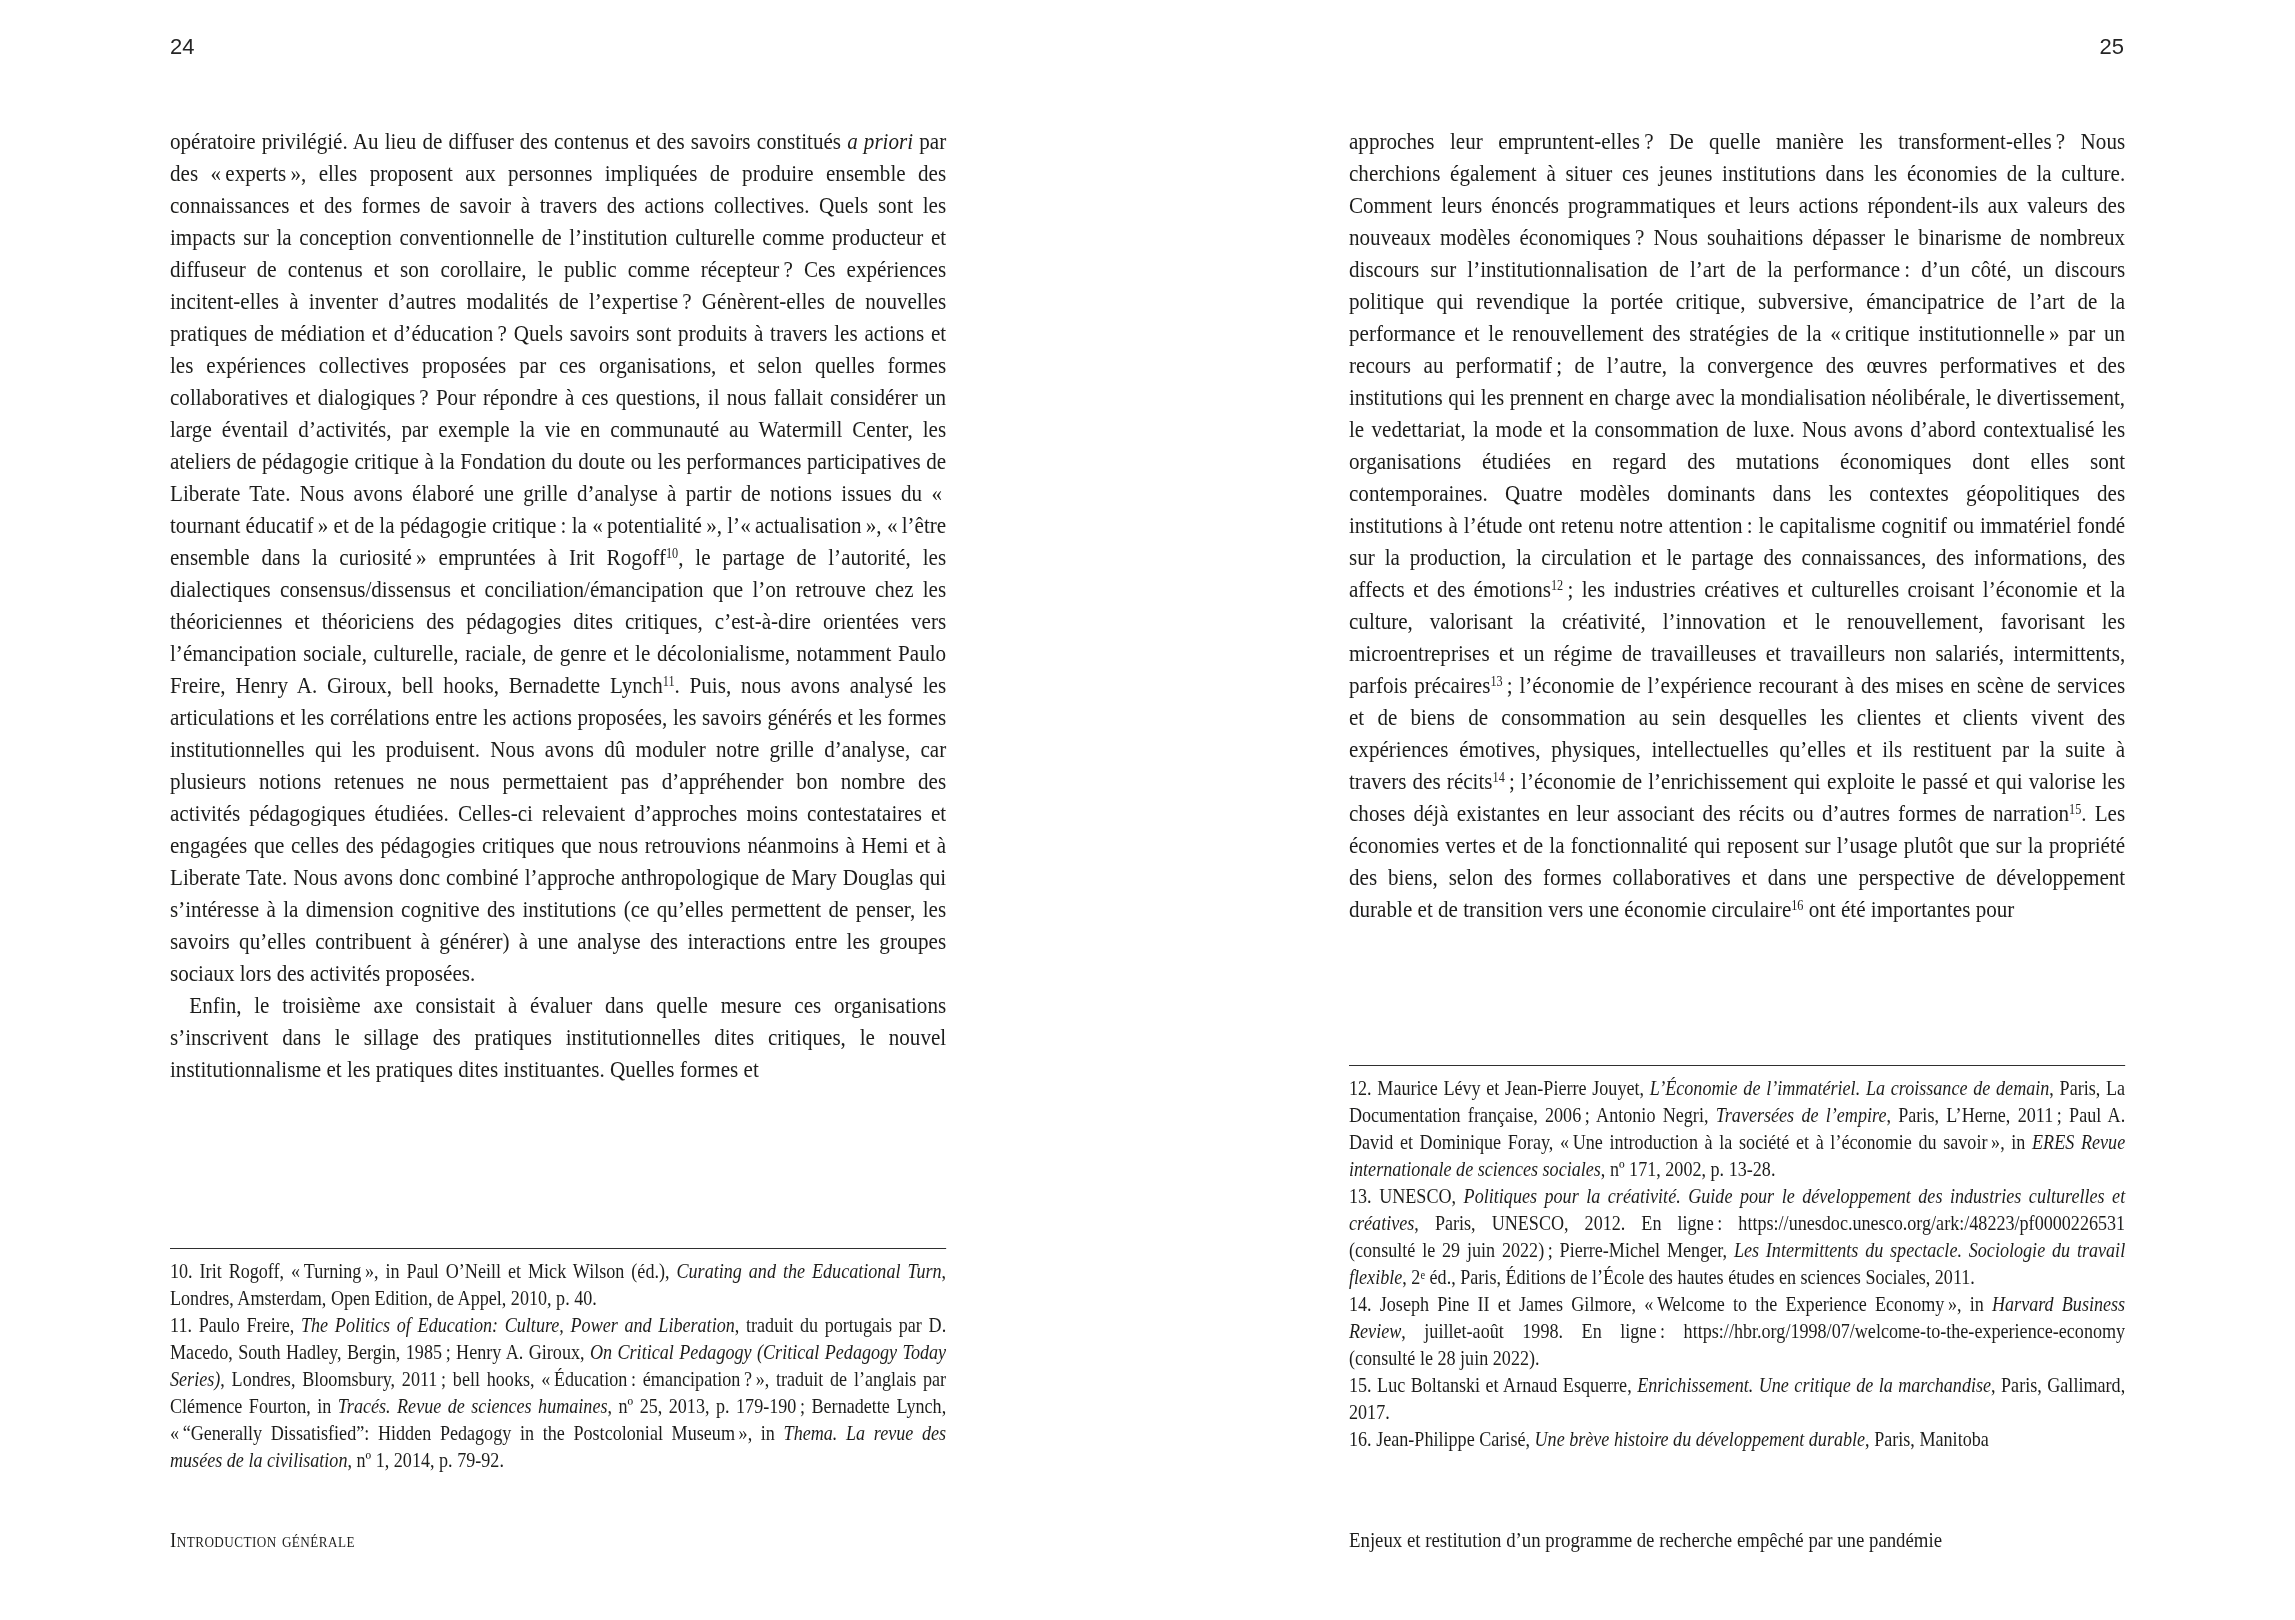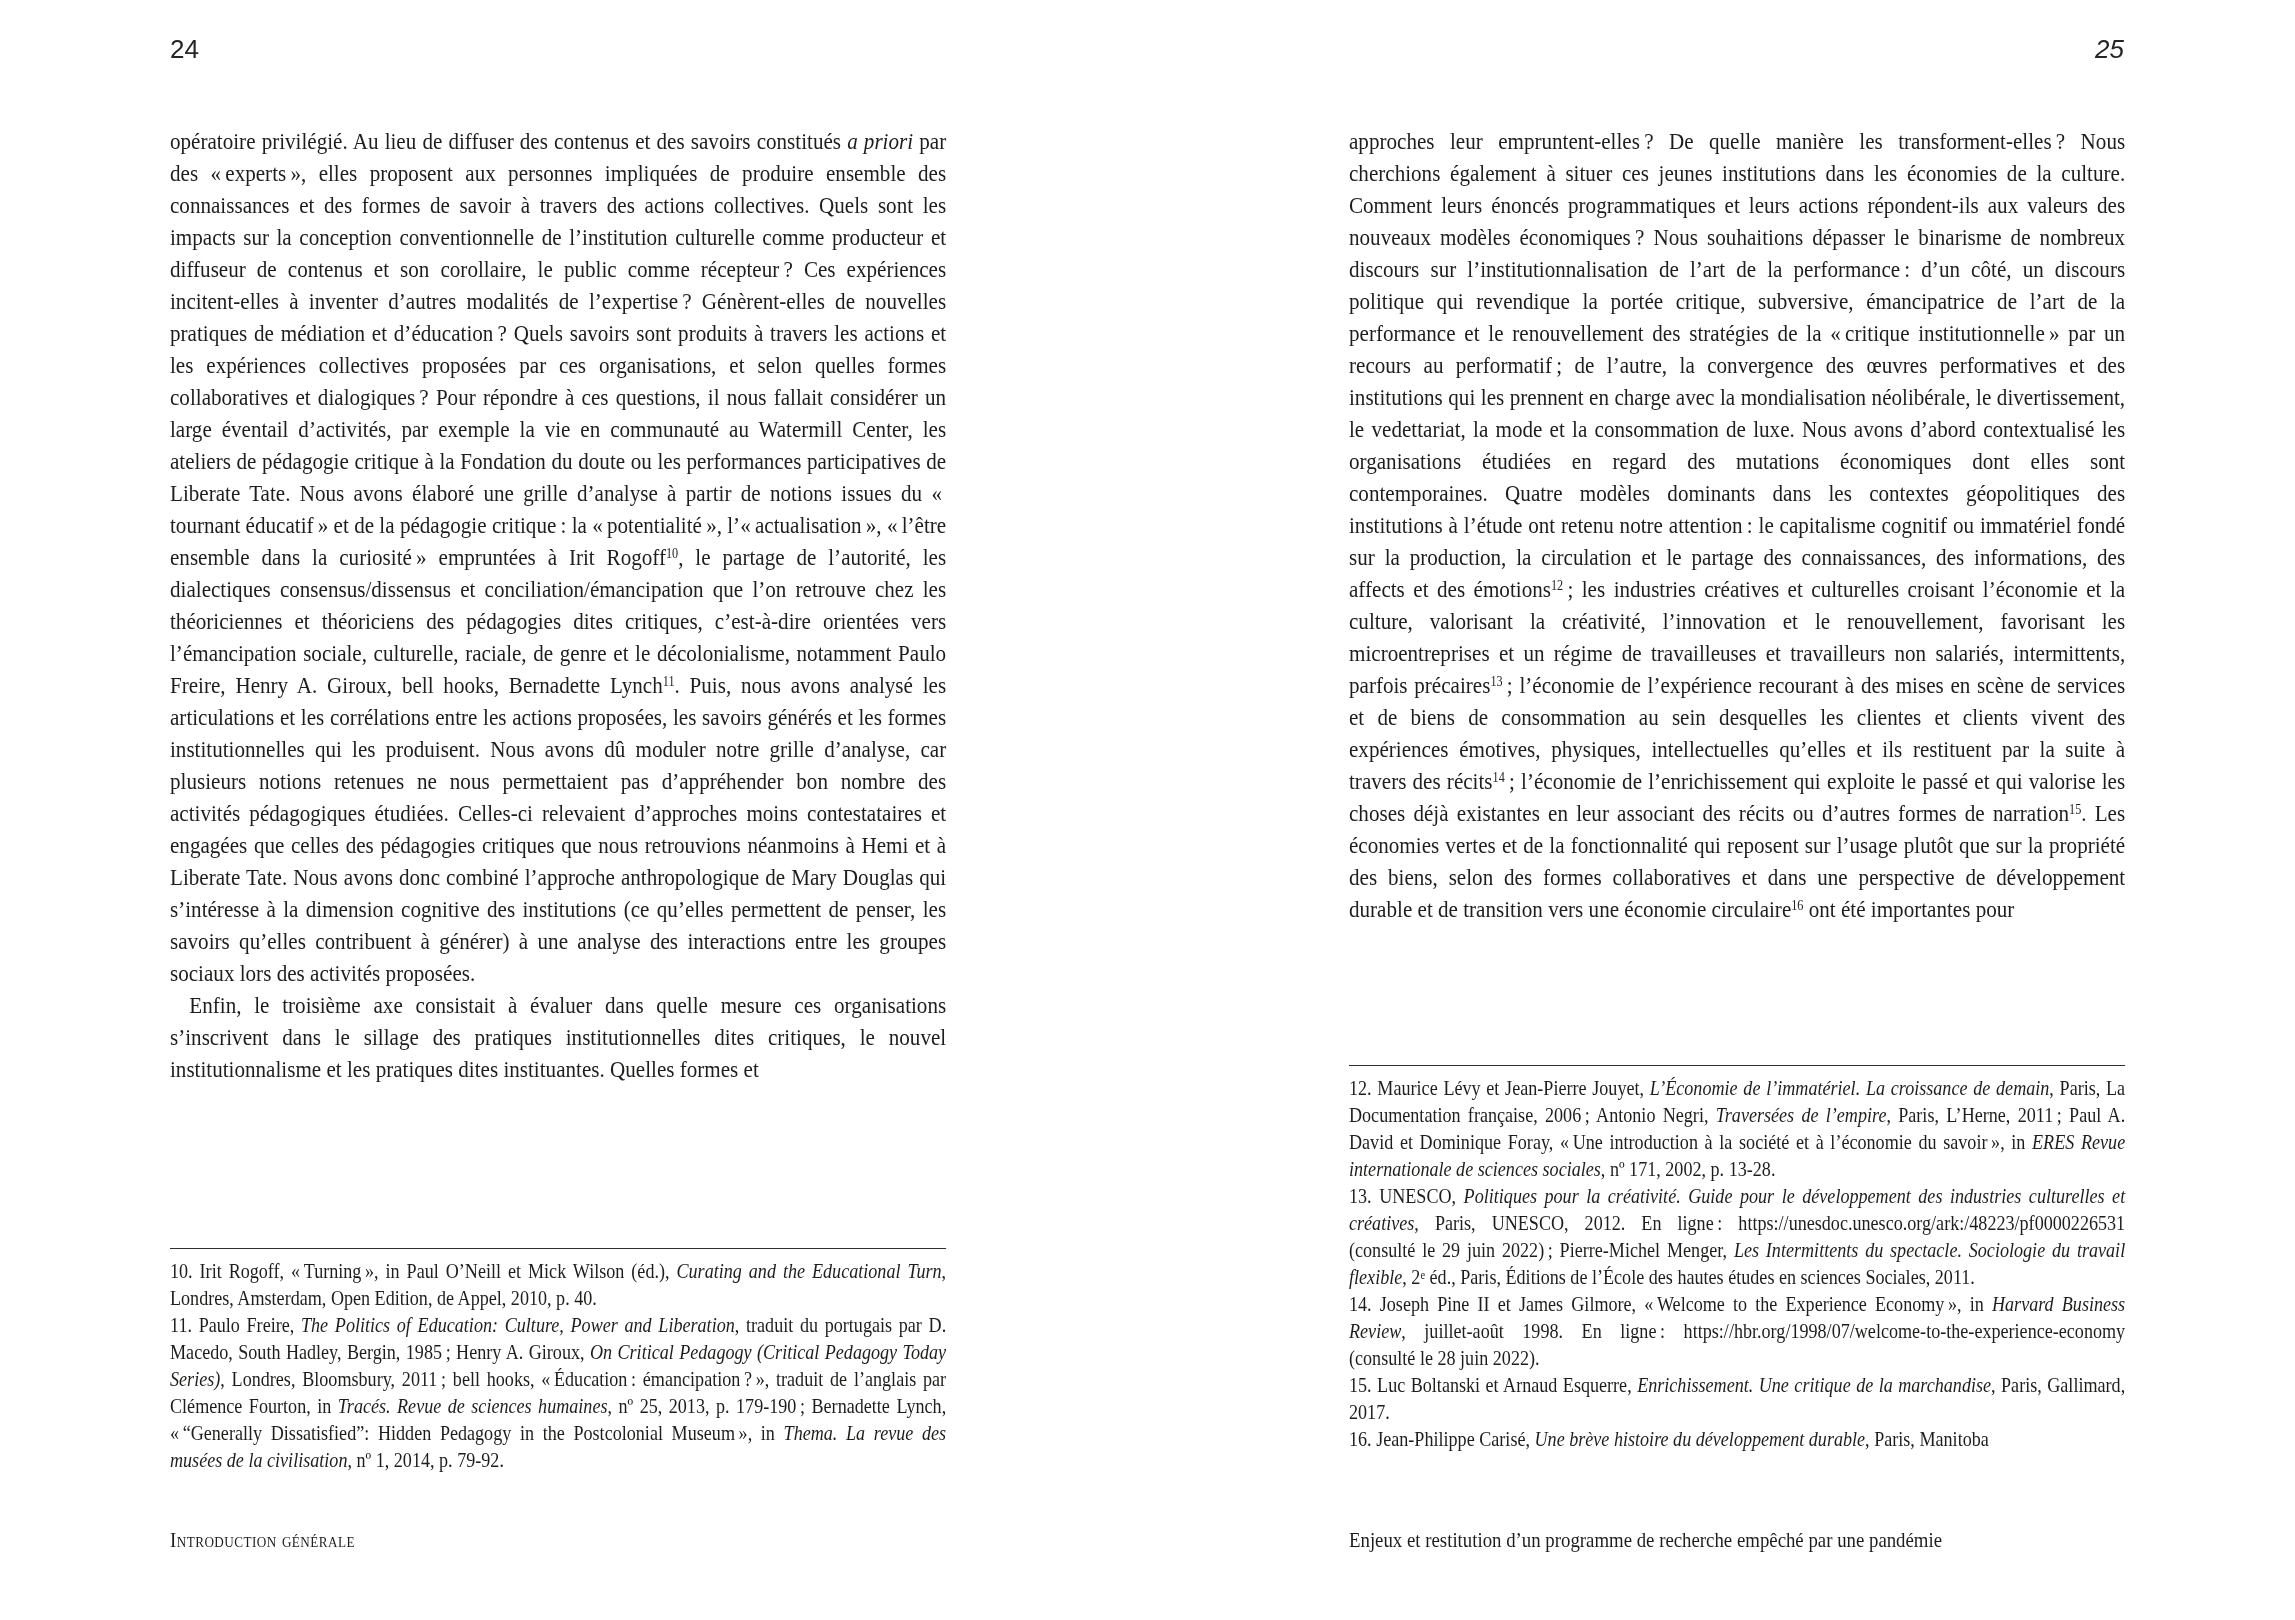--- a/index.html
+++ b/index.html
@@ -7,24 +7,24 @@
     position:relative;
     width:2295px; height:1621px;
     background:#ffffff;
     color:#1d1d1b;
     font-family:"Liberation Serif","DejaVu Serif",serif;
     overflow:hidden;
   }
   .pagenum {
     position:absolute; top:34px;
     font-family:"Liberation Sans","DejaVu Sans",sans-serif;
-    font-size:26px; color:#252525;
+    font-size:22px; color:#252525;
   }
   .pagenum.pn-left  { left:170px; }
-  .pagenum.pn-right { right:171px; text-align:right;font-style:italic; }
+  .pagenum.pn-right { right:171px; text-align:right; }
 
   
   .content {
     position:absolute; top:0; height:1621px;
     transform:scaleX(0.879); transform-origin:0 0;
   }
   .content.c-left  { left:170px;  width:883px; }
   .content.c-right { left:1349px; width:883px; }
 
   .bodytext {

